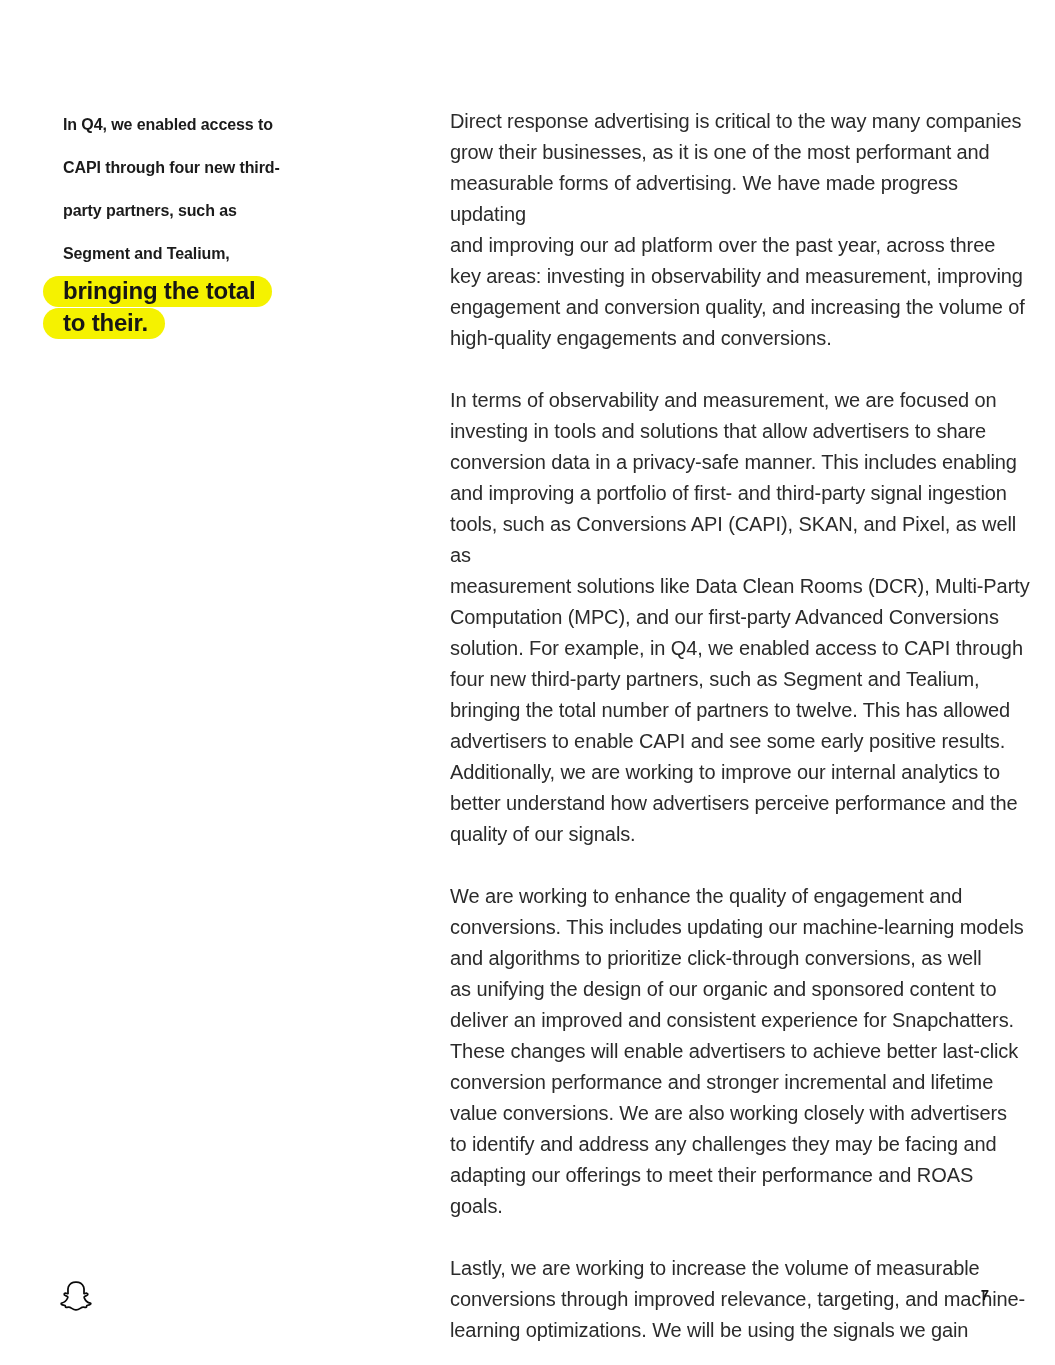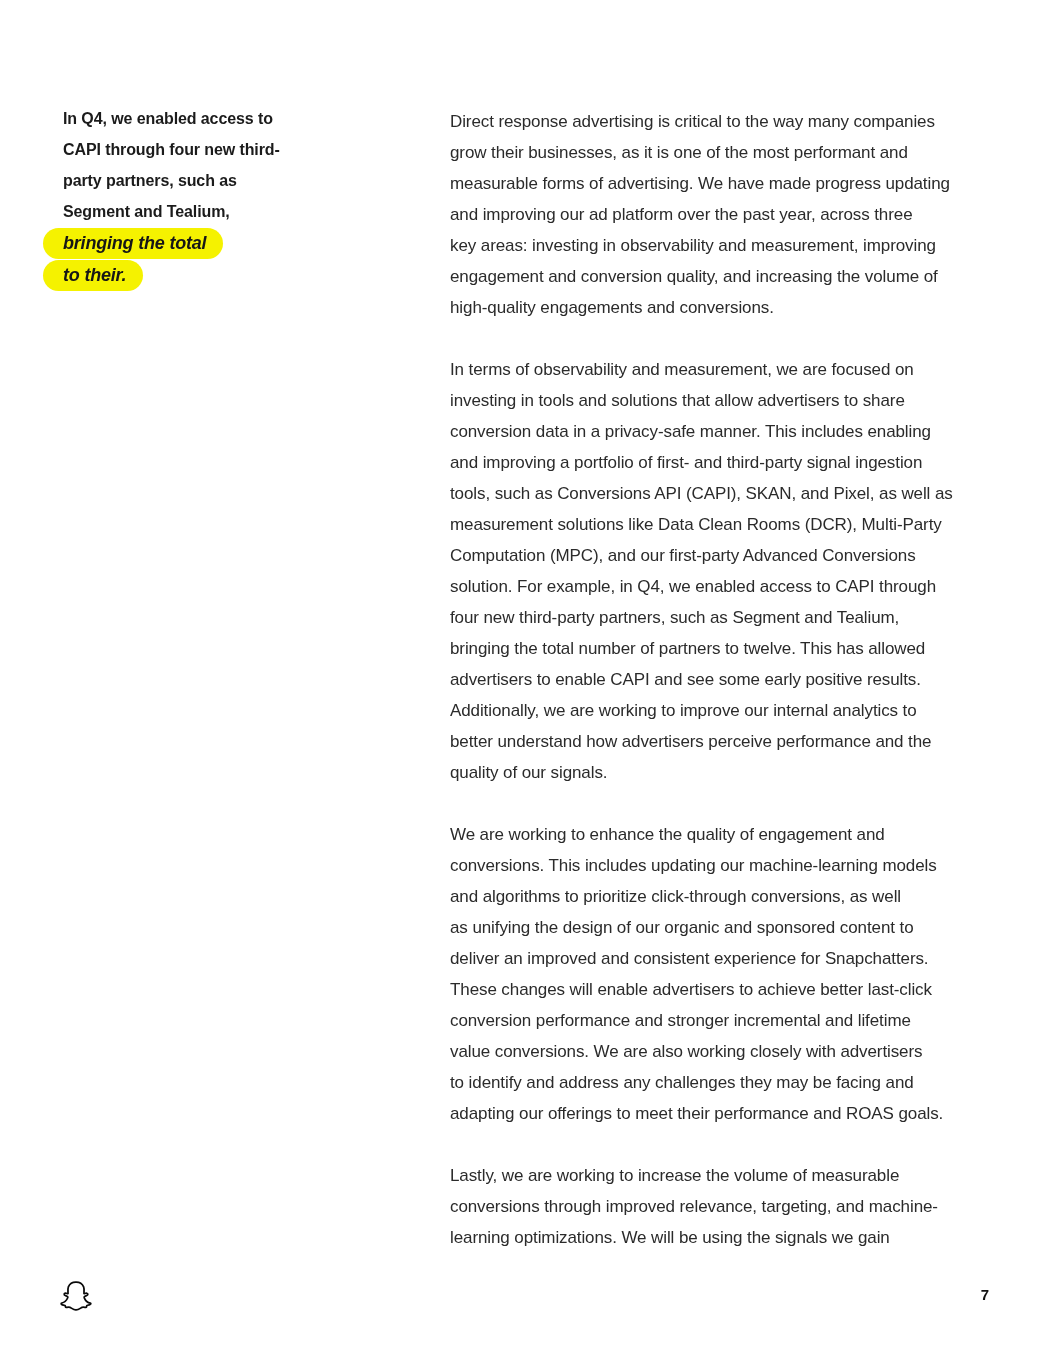--- a/index.html
+++ b/index.html
@@ -20,53 +20,52 @@
   
   .pullquote{
     position:absolute;
     left:63px;top:103px;
     width:300px;
   }
   .pq-intro{
     margin:0;
     font-size:16px;
     font-weight:700;
-    line-height:31px;
+    line-height:43px;
     color:var(--ink);
     white-space:pre-line;
     letter-spacing:-0.1px;
   }
   .pq-highlight{
     margin-top:1px;
   }
   .hl-line{
     display:block;
     width:-moz-fit-content;
     width:fit-content;
     background:var(--highlight);
     color:#161616;
-    font-size:18px;
+    font-size:24px;
     font-weight:700;
     line-height:30px;
     letter-spacing:-0.2px;
     padding:0 17px 1px 20px;
     margin:0 0 1px -20px;
     border-radius:16px;
-    font-style:italic;
   }
 
   
   .body-col{
     position:absolute;
     left:450px;top:106px;
     width:580px;
   }
   .para{
     margin:0 0 31px 0;
-    font-size:17px;
+    font-size:20px;
     font-weight:400;
     line-height:31px;
     color:var(--body-ink);
     white-space:pre-line;
     letter-spacing:-0.1px;
   }
 
   
   .ghost-logo{
     position:absolute;

